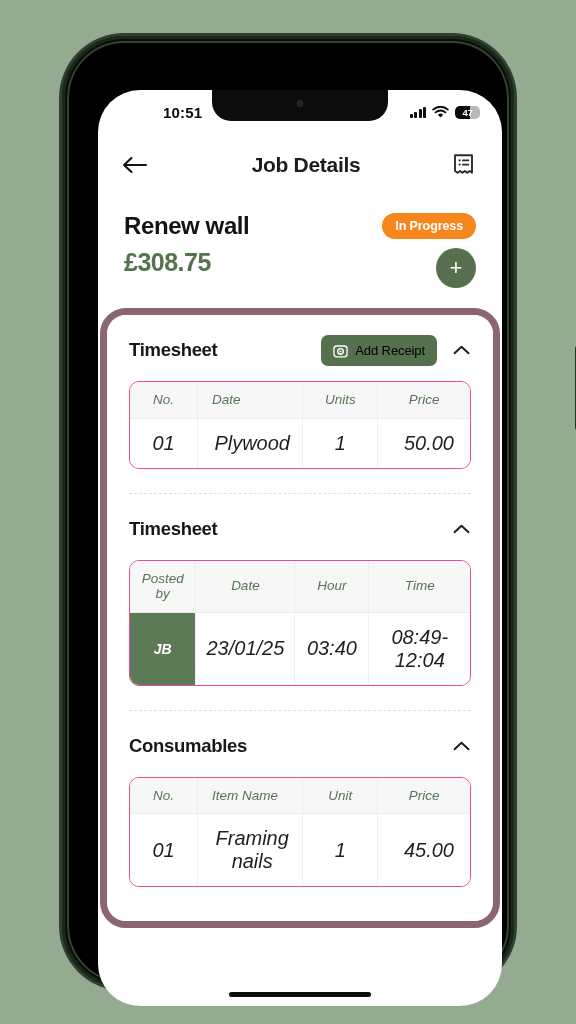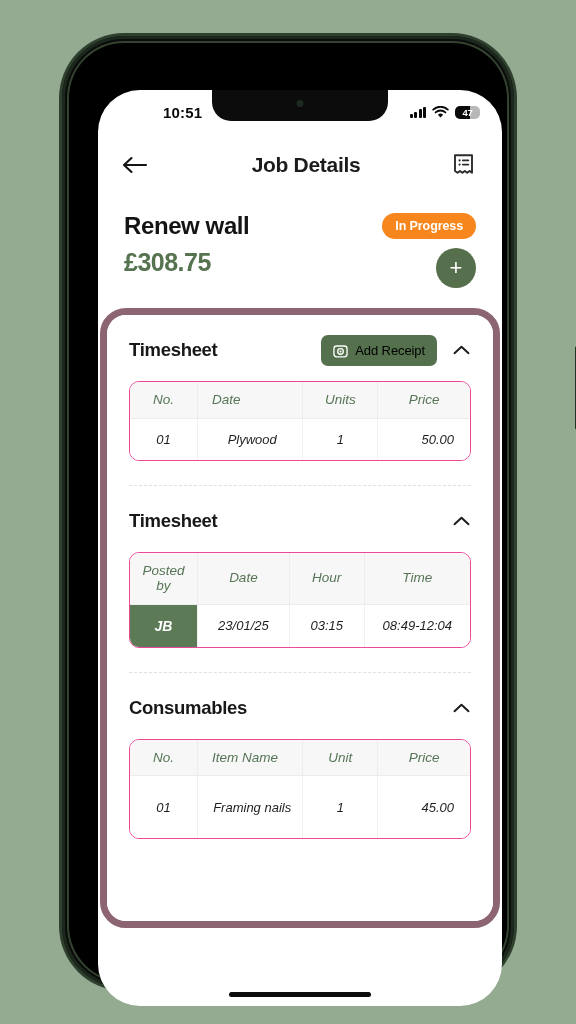--- a/index.html
+++ b/index.html
@@ -148,21 +148,21 @@
     font-style: italic;
   }
   .data-table th {
     background: #f7f7f7; color: #567556; font-weight: normal;
     font-size: 13.5px; padding: 10px 8px; text-align: center;
     border-right: 1px solid #ececec; border-bottom: 1px solid #ececec;
     line-height: 1.15;
   }
   .data-table th:last-child { border-right: none; }
   .data-table td {
-    padding: 13px 10px; text-align: center; color: #1f1f1f; font-size: 13px;
+    padding: 13px 10px; text-align: center; color: #1f1f1f; font-size: 20px;
     border-right: 1px solid #f0f0f0; border-bottom: 1px solid #f0f0f0;
     background: #fff;
   }
   .data-table td:last-child { border-right: none; }
   .data-table tr:last-child td { border-bottom: none; }
   td.col-left  { text-align: center; padding-left: 14px; }
   td.col-right { text-align: right; padding-right: 16px; }
   th.h-left  { text-align: left; padding-left: 14px; }
   td.cell-avatar {
     background: #5c7a55; color: #fff; font-weight: bold; font-size: 14px;
@@ -306,21 +306,21 @@
                 <th style="width:20%">Posted by</th>
                 <th style="width:27%">Date</th>
                 <th style="width:22%">Hour</th>
                 <th style="width:31%">Time</th>
               </tr>
             </thead>
             <tbody>
               <tr>
                 <td class="cell-avatar">JB</td>
                 <td>23/01/25</td>
-                <td>03:15</td>
+                <td>03:40</td>
                 <td>08:49-12:04</td>
               </tr>
             </tbody>
           </table>
         </div>
 
         <hr class="divider">
 
         <div class="section">
           <div class="section-head">

